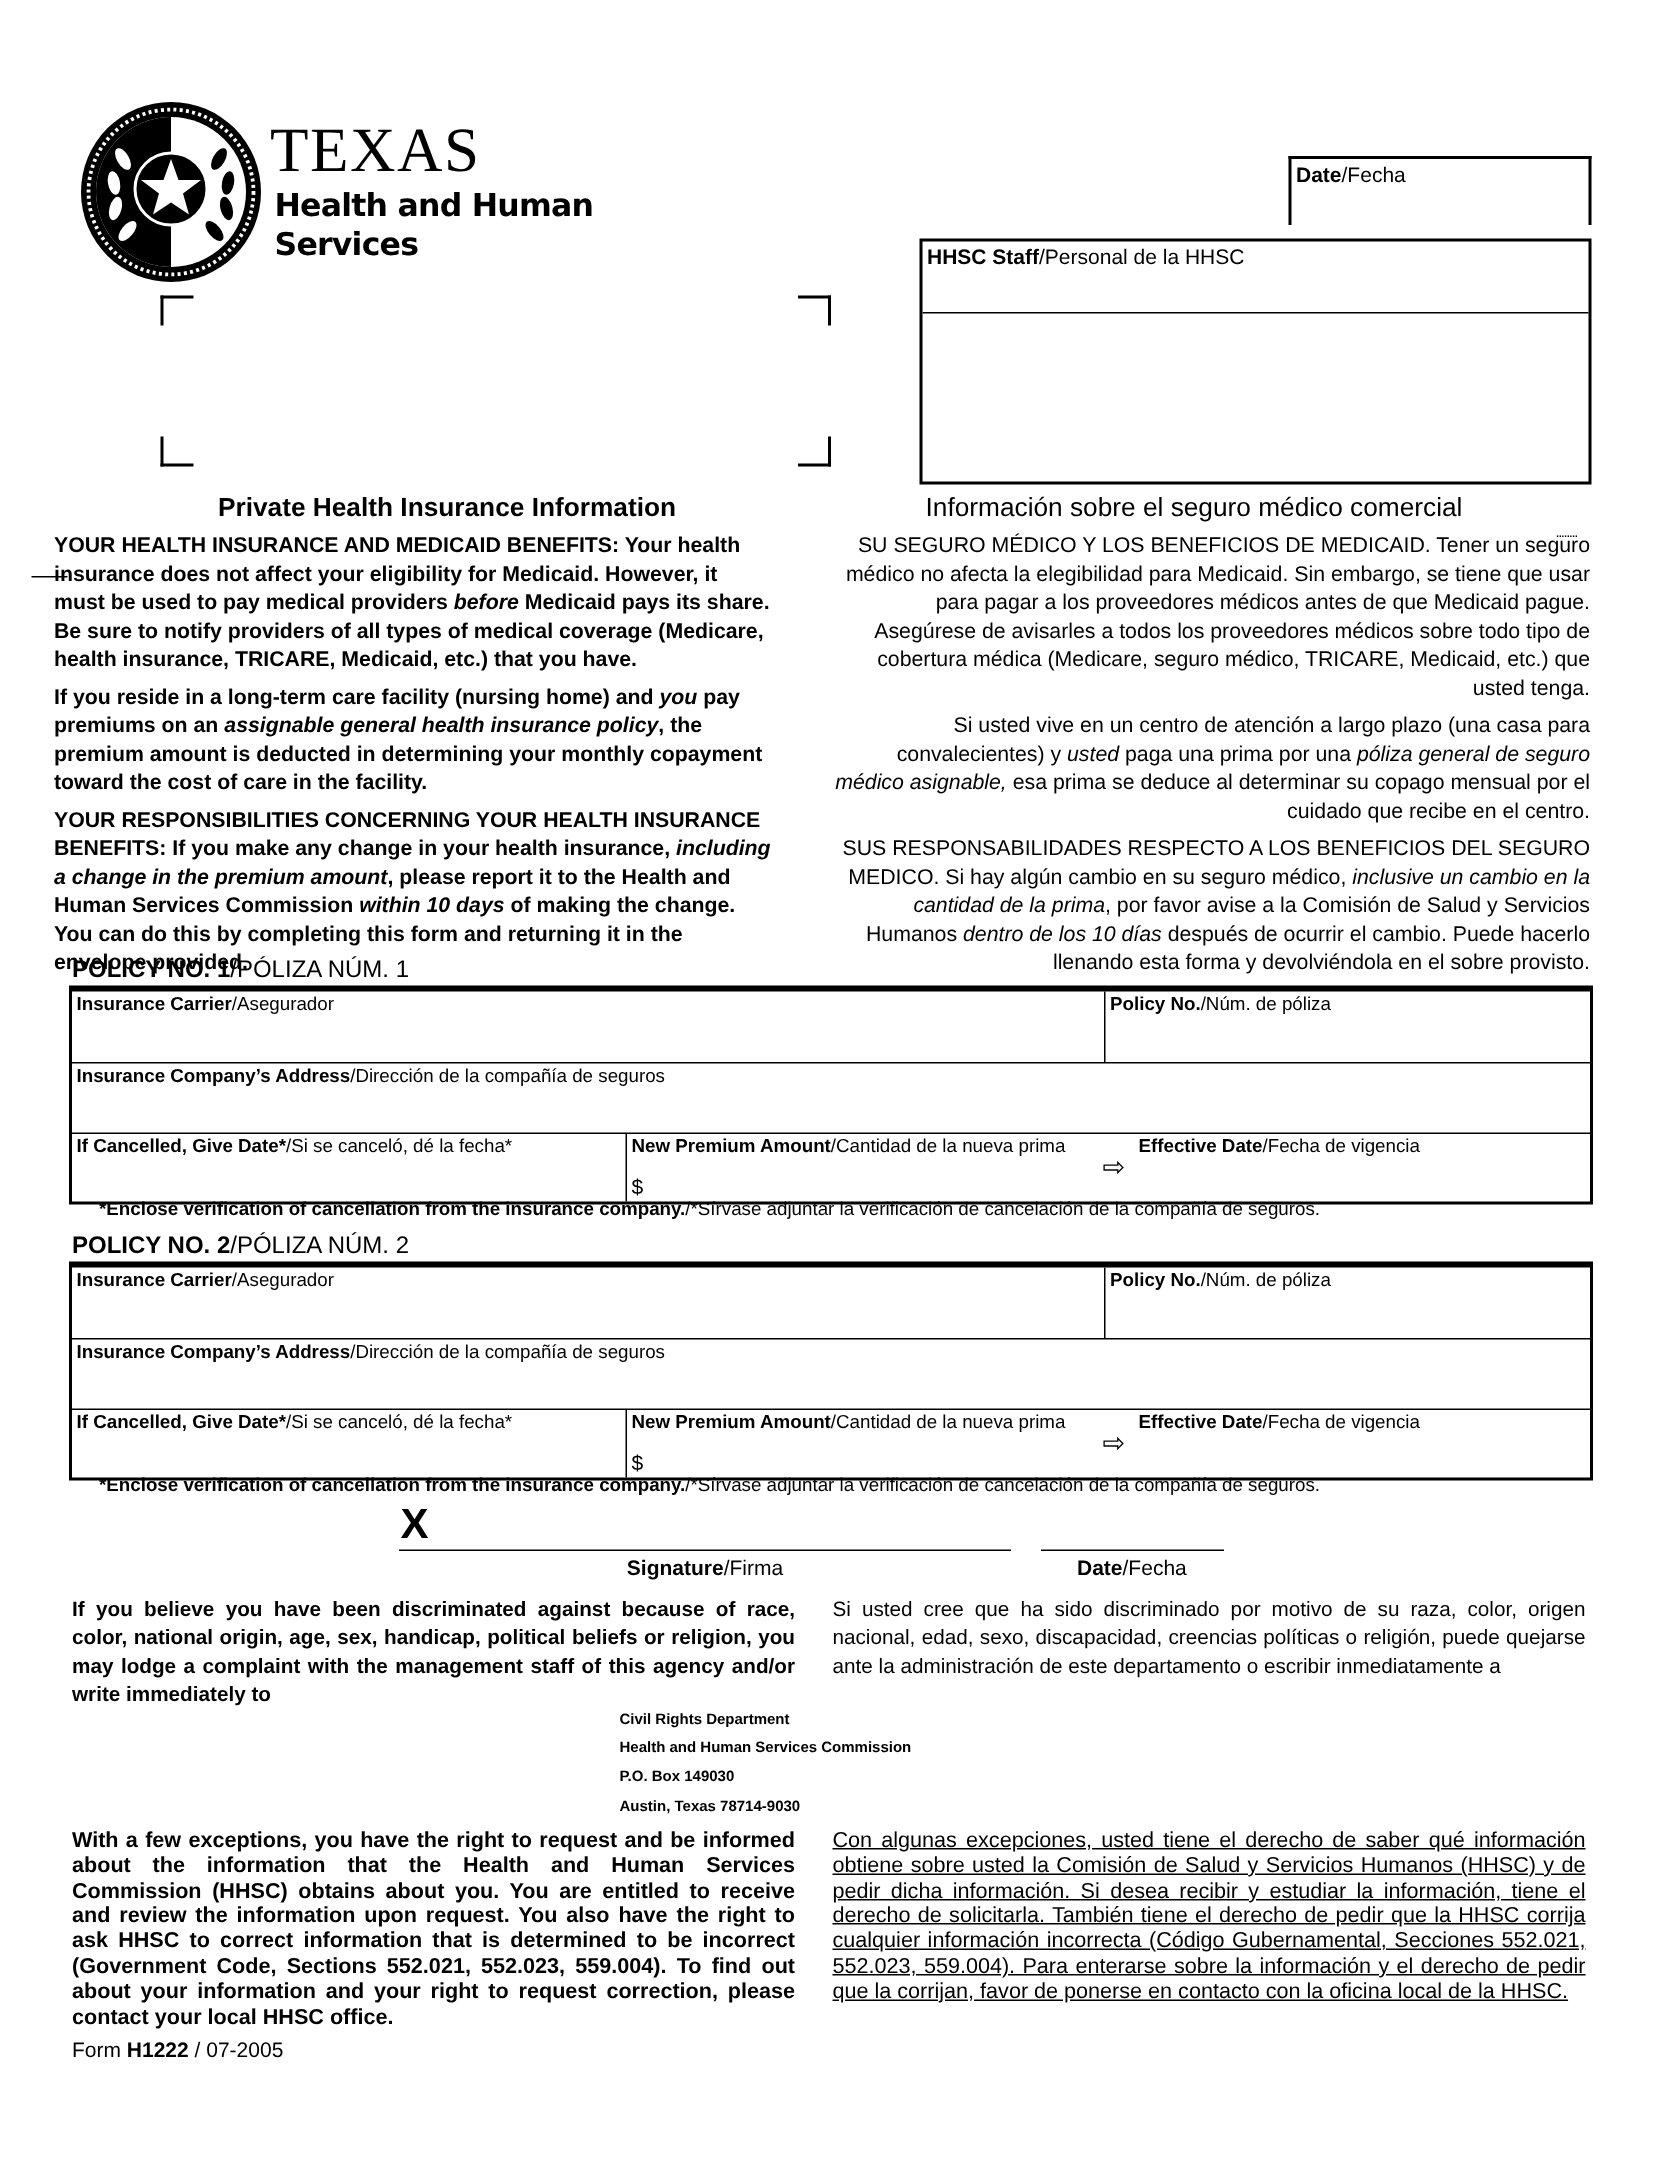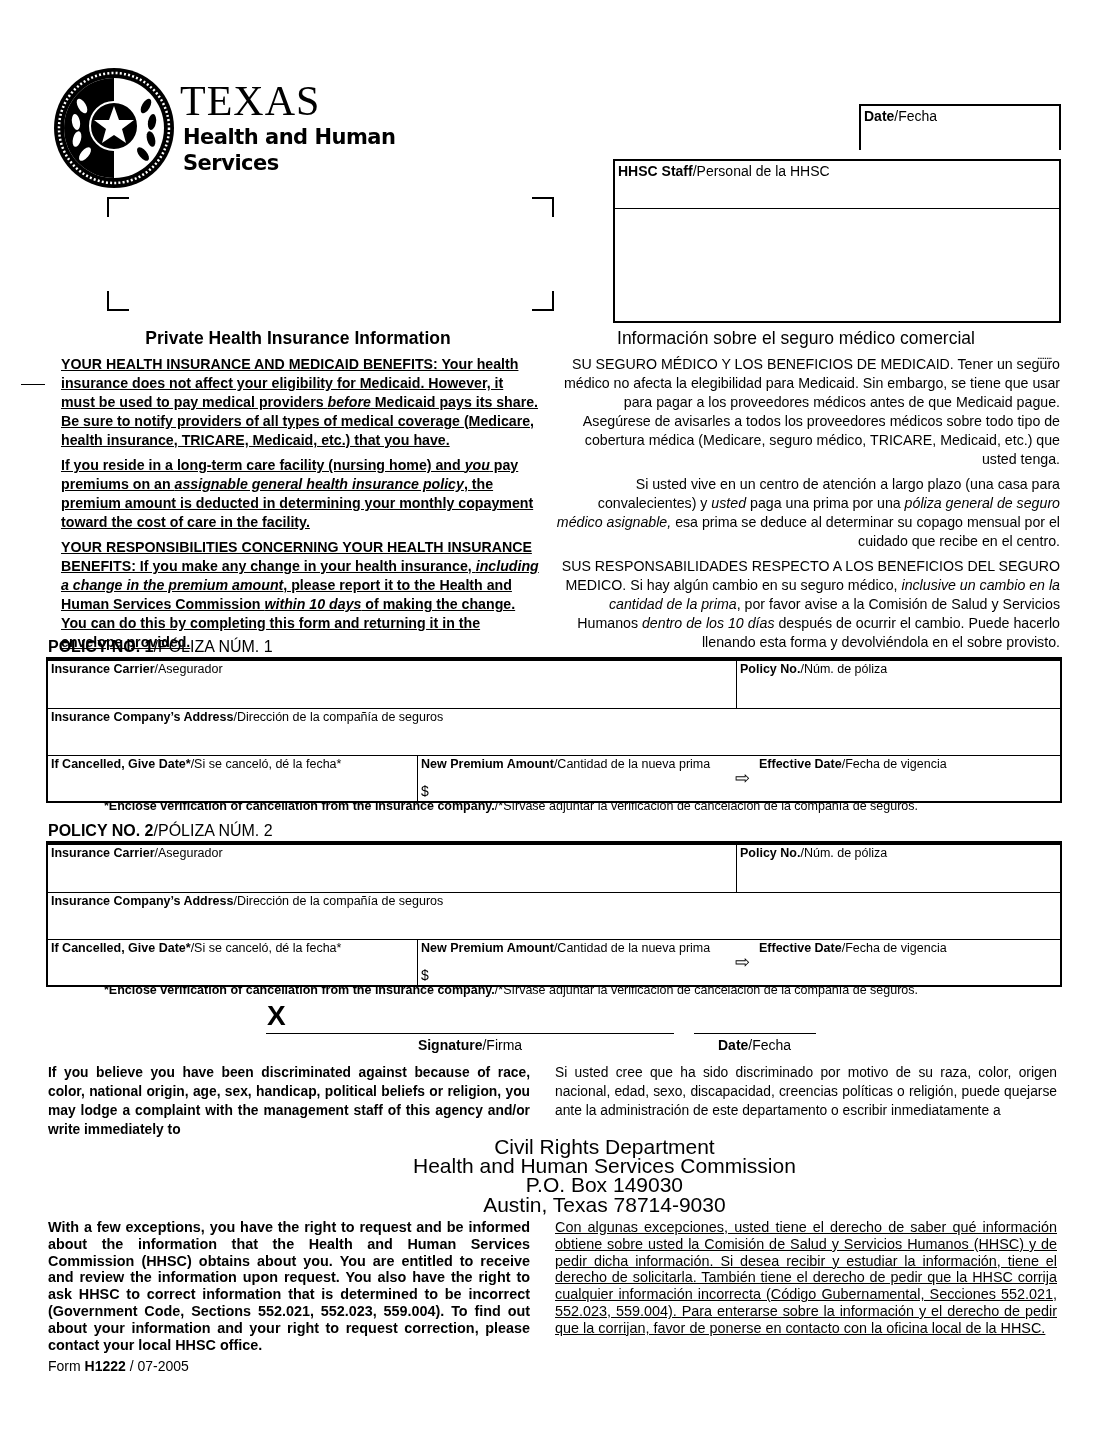--- a/index.html
+++ b/index.html
@@ -25,21 +25,21 @@
   #date-box { left:859px; top:104px; width:198px; height:44px; border:2px solid #000; border-bottom:none; }
   #office-box { left:613px; top:148px; width:444px; height:160px; border:2px solid #000;margin-top:11px; }
   #office-box .row1 { height:47px; border-bottom:1px solid #000; }
   #date-box .lbl, #office-box .lbl { padding:2px 3px; }
 
   
   .heading { font-size:17.5px; line-height:20px; }
   #h-en { left:48px; width:500px; top:328px; text-align:center; font-weight:bold; }
   #h-es { left:555px; width:482px; top:328px; text-align:center; }
 
-  .col-en { left:61px; width:480px; font-size:14.2px; line-height:19px; font-weight:bold;text-decoration:underline; }
+  .col-en { left:36px; width:480px; font-size:14.2px; line-height:19px; font-weight:bold; }
   .col-es { left:555px; width:505px; font-size:14.2px; line-height:19px; }
   .col-en p, .col-es p { margin:0 0 6px 0; }
   i { font-style:italic; }
 
   #side-tick { left:21px; top:384px; width:24px; height:1px; background:#000; }
   #dots { left:1037px; top:350px; font-size:10px; letter-spacing:-1px; color:#000; }
 
   
   .policy-title { left:48px; font-size:16px; line-height:18px; }
   .policy-title b { font-weight:bold; }
@@ -50,34 +50,34 @@
   .pcell b { font-weight:bold; }
   .r1 { height:47px; } .r2 { height:46px; } .r3 { height:45px; }
   .c-carrier { width:689px; border-right:1px solid #000; }
   .c-polno { flex:1; }
   .c-addr { flex:1; }
   .c-cancel { width:370px; border-right:1px solid #000; }
   .c-premium { width:312px; }
   .c-arrow { width:25px; display:flex; align-items:center; justify-content:center; font-size:18px; color:#000; }
   .c-eff { flex:1; padding-left:4px; }
   .dollar { position:absolute; left:3px; bottom:2px; font-size:14px; }
-  .footnote { left:66px; font-size:12.5px; line-height:15px;margin-left:38px; }
+  .footnote { left:66px; font-size:12.5px; line-height:15px; }
   .footnote b { font-weight:bold; }
 
   
   #sig-x { left:267px; top:1000px; font-size:28px; font-weight:bold; line-height:32px; }
   #sig-line { left:266px; top:1033px; width:408px; height:1px; background:#000; }
   #date-line { left:694px; top:1033px; width:122px; height:1px; background:#000; }
   #sig-label { left:266px; width:408px; top:1037px; text-align:center; font-size:14px; }
   #date-label { left:694px; width:150px; top:1037px; font-size:14px; padding-left:24px; box-sizing:border-box; }
 
   
   #disc-en { left:48px; top:1063px; width:482px; font-size:13.8px; line-height:19px; font-weight:bold; text-align:justify; }
   #disc-es { left:555px; top:1063px; width:502px; font-size:13.8px; line-height:19px; text-align:justify; }
-  #address-block { left:413px; top:1137px; font-size:21px; line-height:19.2px; font-weight:normal;text-align:center; }
+  #address-block { left:413px; top:1137px; font-size:10px; line-height:19.2px; font-weight:bold; }
 
   
   #rights-en { left:48px; top:1219px; width:482px; font-size:14.4px; line-height:16.8px; font-weight:bold; text-align:justify; }
   #rights-es { left:555px; top:1219px; width:502px; font-size:14.4px; line-height:16.8px; text-align:justify;text-decoration:underline; }
   #form-no { left:48px; top:1357px; font-size:14px; line-height:18px; }
   #form-no b { font-weight:bold; }
 </style>
 </head>
 <body>
 

